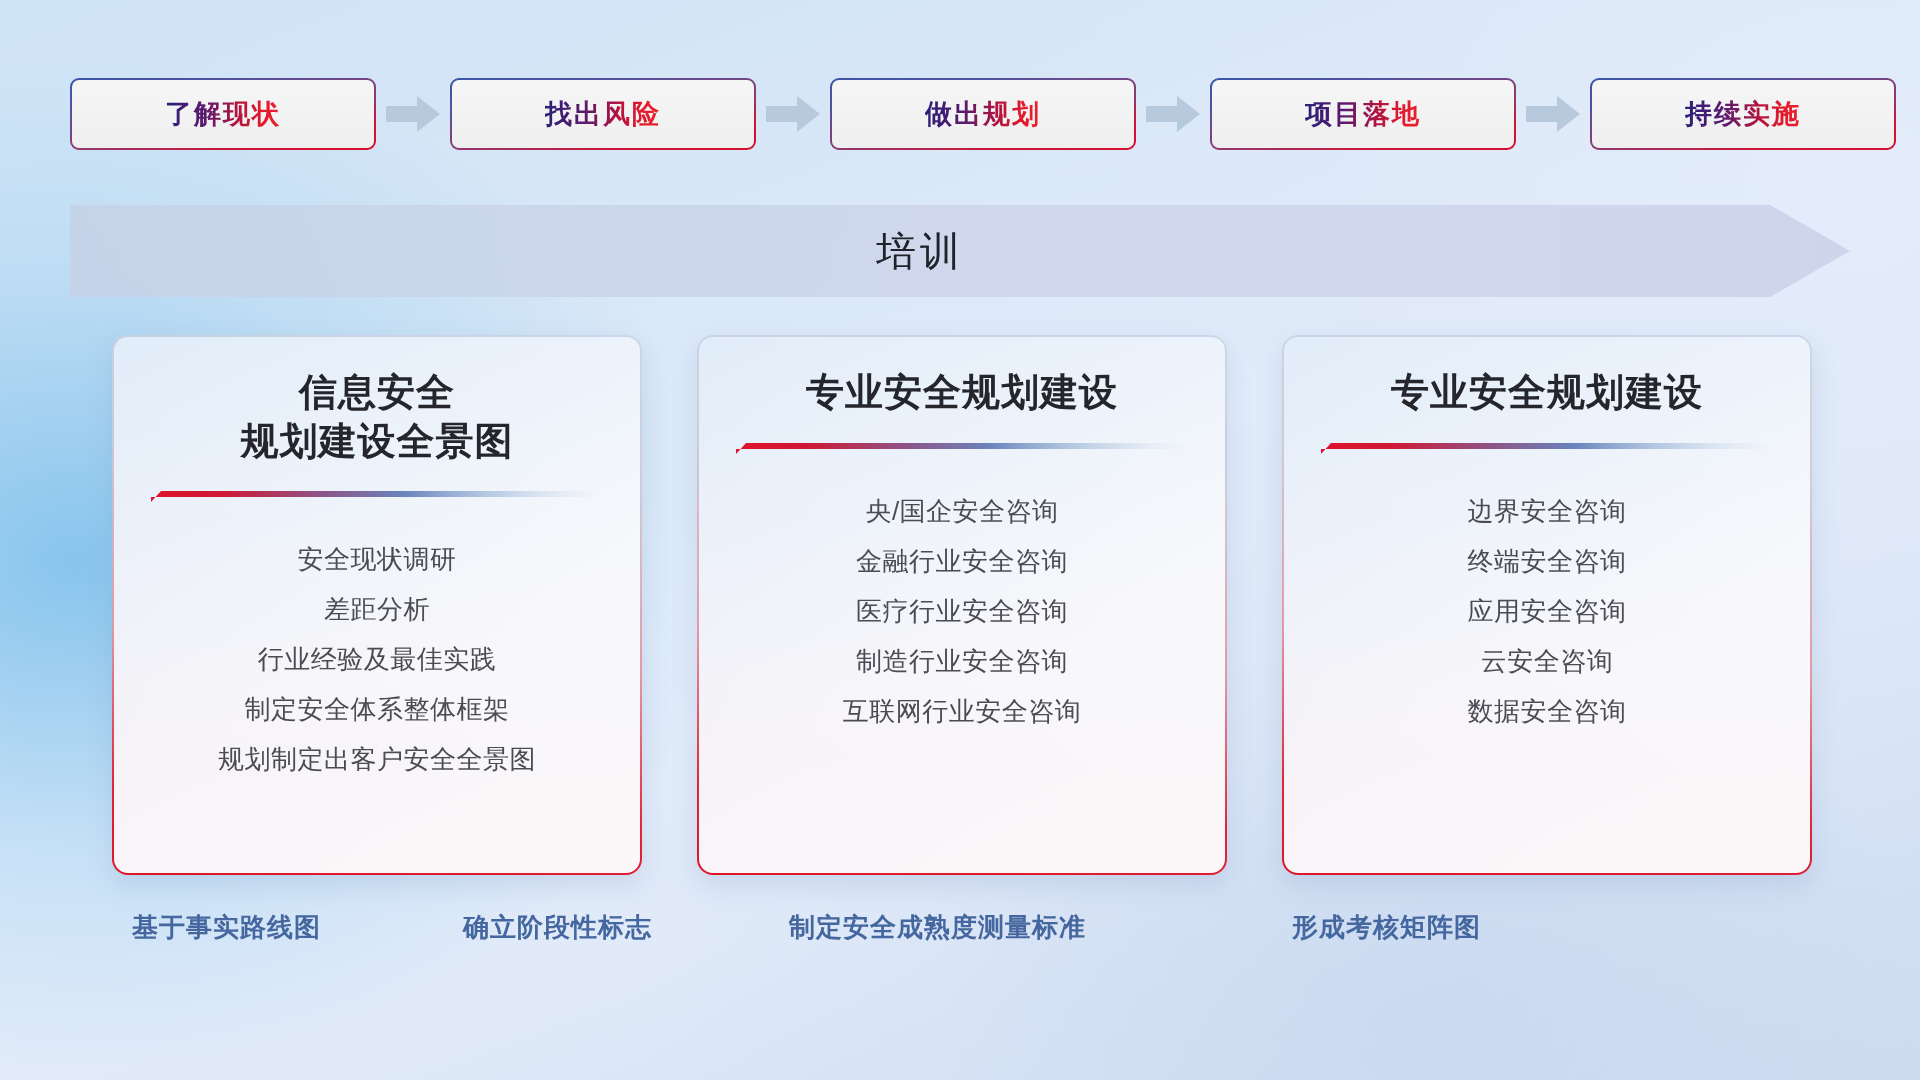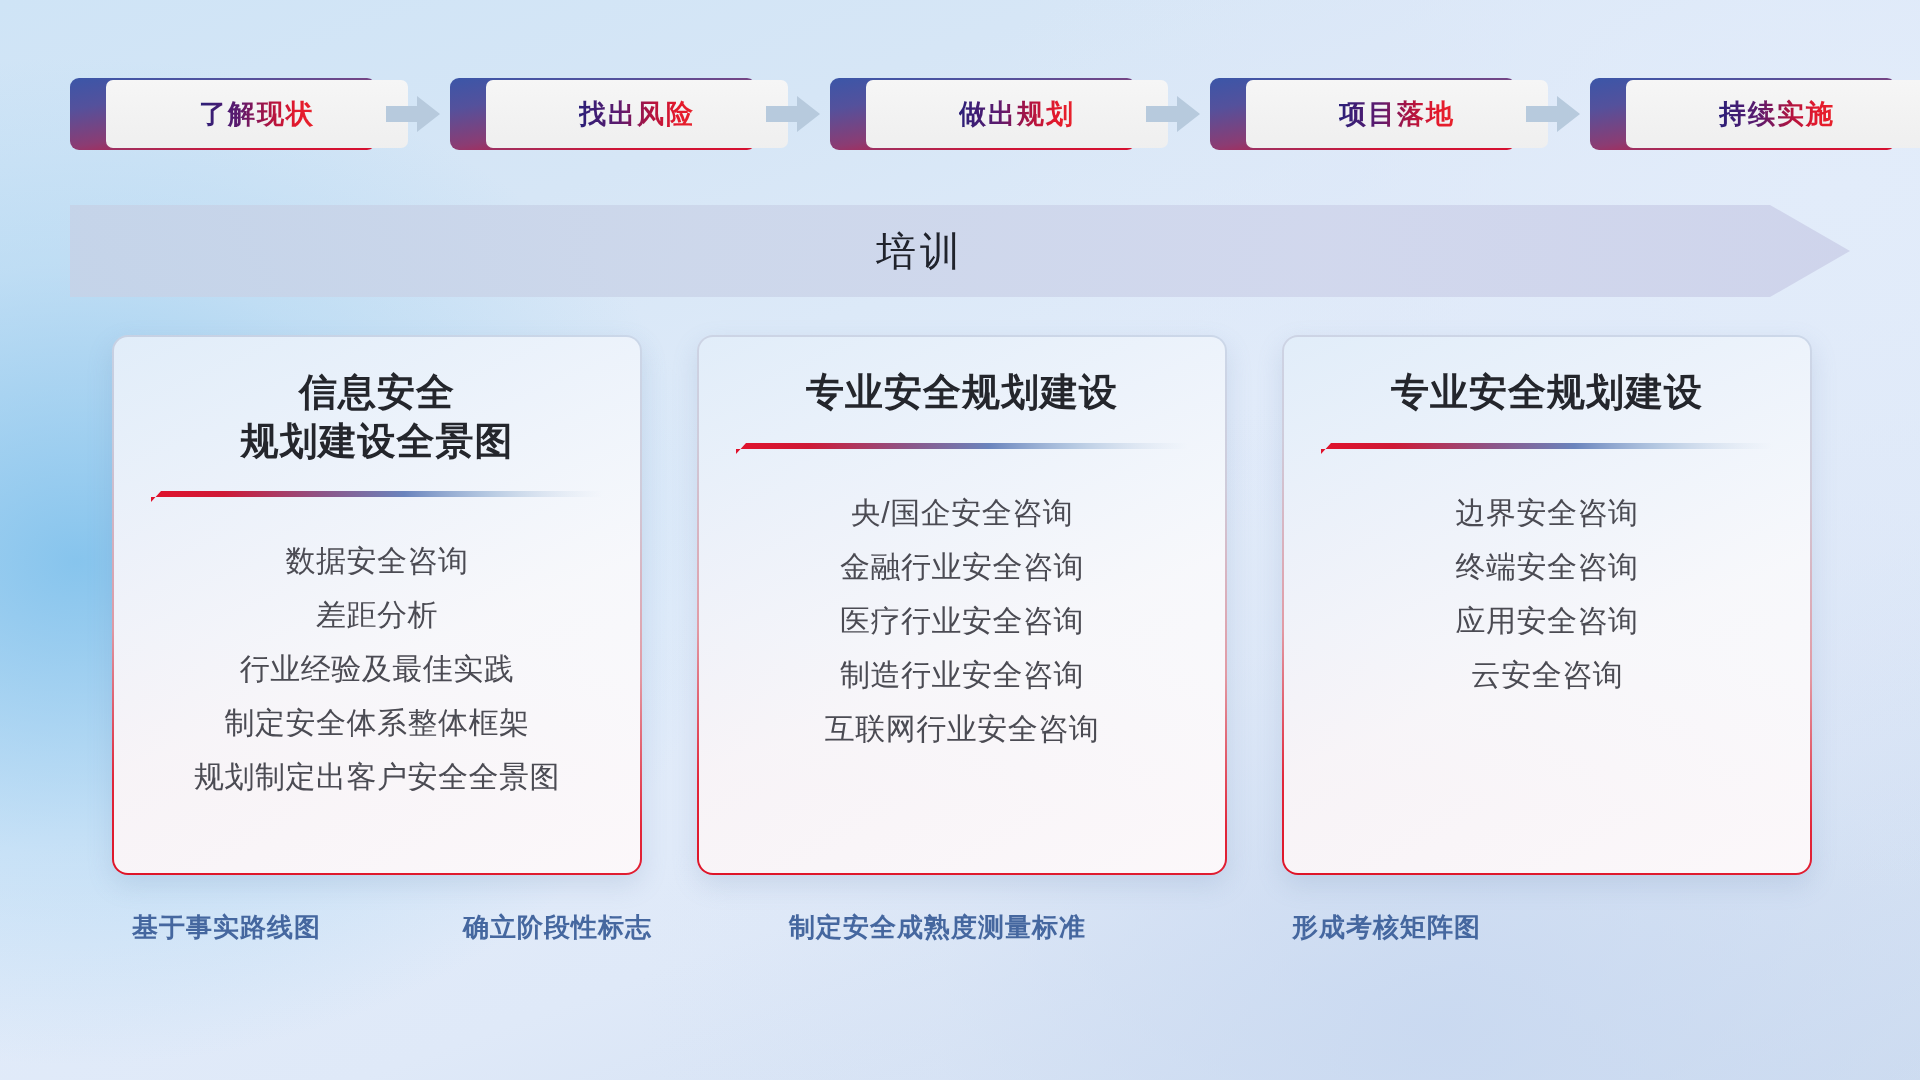--- a/index.html
+++ b/index.html
@@ -44,21 +44,20 @@
     flex: 0 0 auto;
   }
   .step-box-inner {
     width: 100%;
     height: 100%;
     border-radius: 7px;
     background: linear-gradient(180deg, #f6f6f6 0%, #f2f2f2 55%, #efefef 100%);
     display: flex;
     align-items: center;
     justify-content: center;
-    margin-left: 34px;
   }
   .step-label {
     font-size: 27px;
     font-weight: 700;
     letter-spacing: 2px;
     background: linear-gradient(90deg, #2a1f78 0%, #5b1a6e 34%, #b01340 62%, #e3192c 84%, #e8232c 100%);
     -webkit-background-clip: text;
     background-clip: text;
     color: transparent;
     -webkit-text-fill-color: transparent;
@@ -161,21 +160,21 @@
   }
   .card-divider svg { display: block; width: 100%; height: 100%; }
 
   .card-list {
     list-style: none;
     margin-top: 32px;
     width: 100%;
     text-align: center;
   }
   .card-list li {
-    font-size: 30px;
+    font-size: 26px;
     color: #4b4b53;
     line-height: 1;
     padding: 12px 0;
     letter-spacing: 0.5px;
   }
 
   
   #bottom-labels {
     position: absolute;
     left: 0;
@@ -291,21 +290,21 @@
                 <stop offset="38%" stop-color="#8d5588"></stop>
                 <stop offset="56%" stop-color="#6a84bd"></stop>
                 <stop offset="74%" stop-color="#9fb8d8" stop-opacity="0.75"></stop>
                 <stop offset="100%" stop-color="#cfdcea" stop-opacity="0"></stop>
               </linearGradient>
             </defs>
             <path d="M0 11 L10 0 H452 V6 H0 Z" fill="url(#div1)"></path>
           </svg>
         </div>
         <ul class="card-list">
-          <li>数据安全咨询</li>
+          <li>安全现状调研</li>
           <li>差距分析</li>
           <li>行业经验及最佳实践</li>
           <li>制定安全体系整体框架</li>
           <li>规划制定出客户安全全景图</li>
         </ul>
       </div>
     </div>
 
     <div class="card">
       <div class="card-inner">
@@ -355,20 +354,21 @@
               </linearGradient>
             </defs>
             <path d="M0 11 L10 0 H452 V6 H0 Z" fill="url(#div3)"></path>
           </svg>
         </div>
         <ul class="card-list">
           <li>边界安全咨询</li>
           <li>终端安全咨询</li>
           <li>应用安全咨询</li>
           <li>云安全咨询</li>
+          <li>数据安全咨询</li>
         </ul>
       </div>
     </div>
 
   </div>
 
   <div id="bottom-labels">
     <div class="bottom-label" style="left:132px">基于事实路线图</div>
     <div class="bottom-label" style="left:463px">确立阶段性标志</div>
     <div class="bottom-label" style="left:789px">制定安全成熟度测量标准</div>

